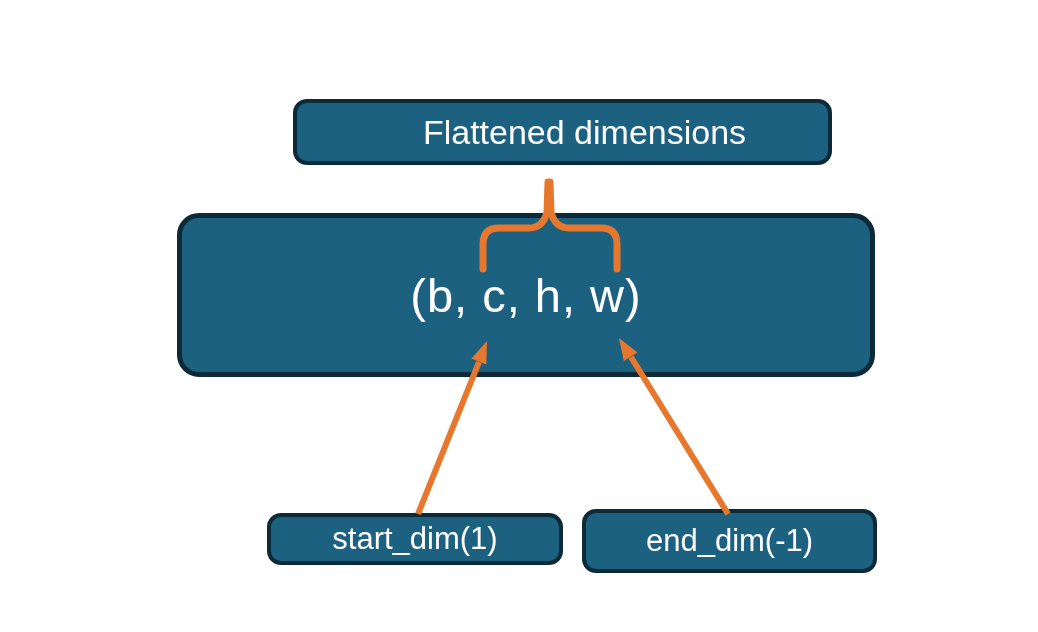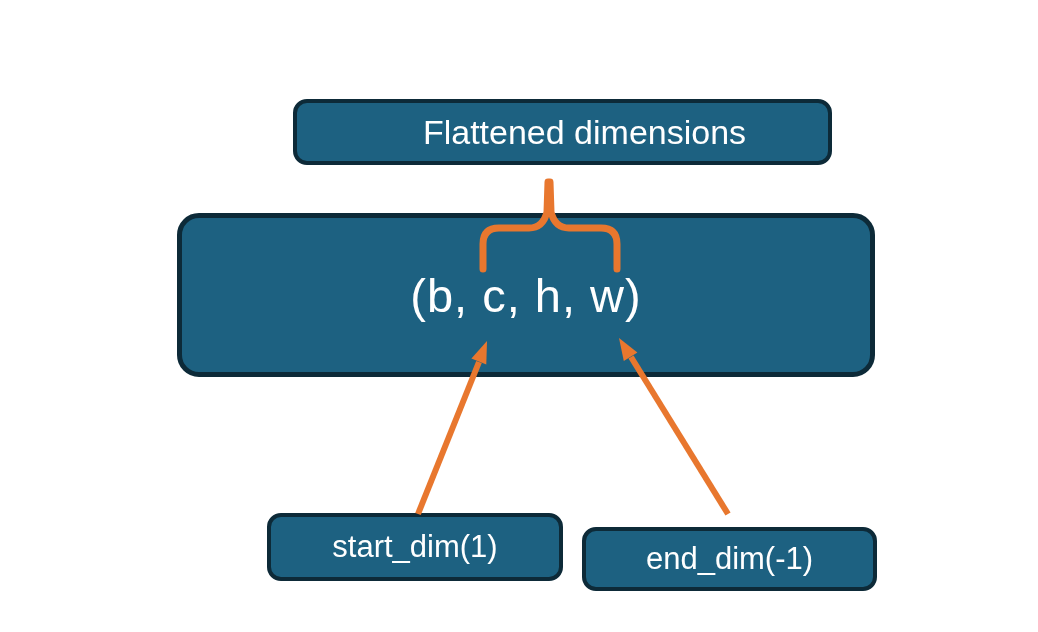--- a/index.html
+++ b/index.html
@@ -41,26 +41,26 @@
   }
   .node-tuple{
     left:177px; top:213px; width:698px; height:164px;
     border-width:5px;
     border-radius:22px;
     font-size:47px;
     letter-spacing:1px;
     text-align:center;
   }
   .node-start{
-    left:267px; top:513px; width:296px; height:68px;
+    left:267px; top:513px; width:296px; height:52px;
     border-radius:14px;
     font-size:31px;
   }
   .node-end{
-    left:582px; top:527px; width:295px; height:64px;
+    left:582px; top:509px; width:295px; height:64px;
     border-radius:14px;
     font-size:31px;
   }
   .overlay{
     position:absolute;
     left:0; top:0;
     width:1038px;
     height:632px;
     pointer-events:none;
   }

